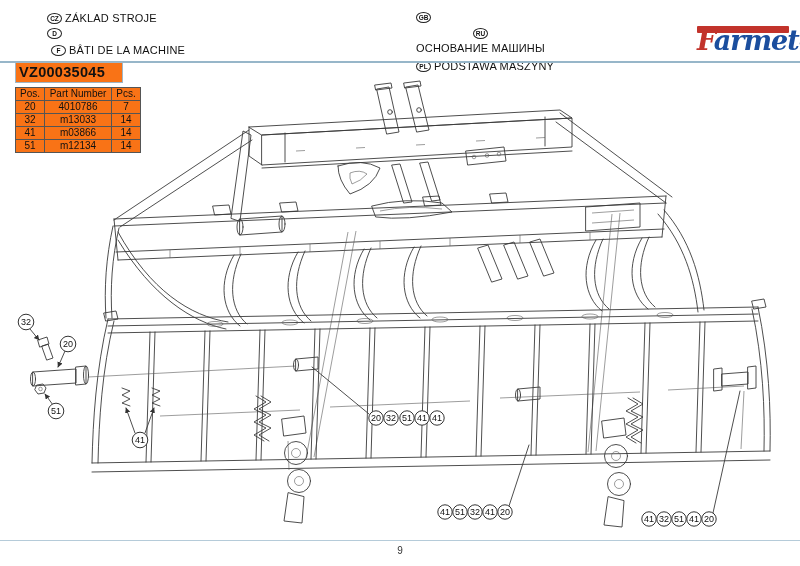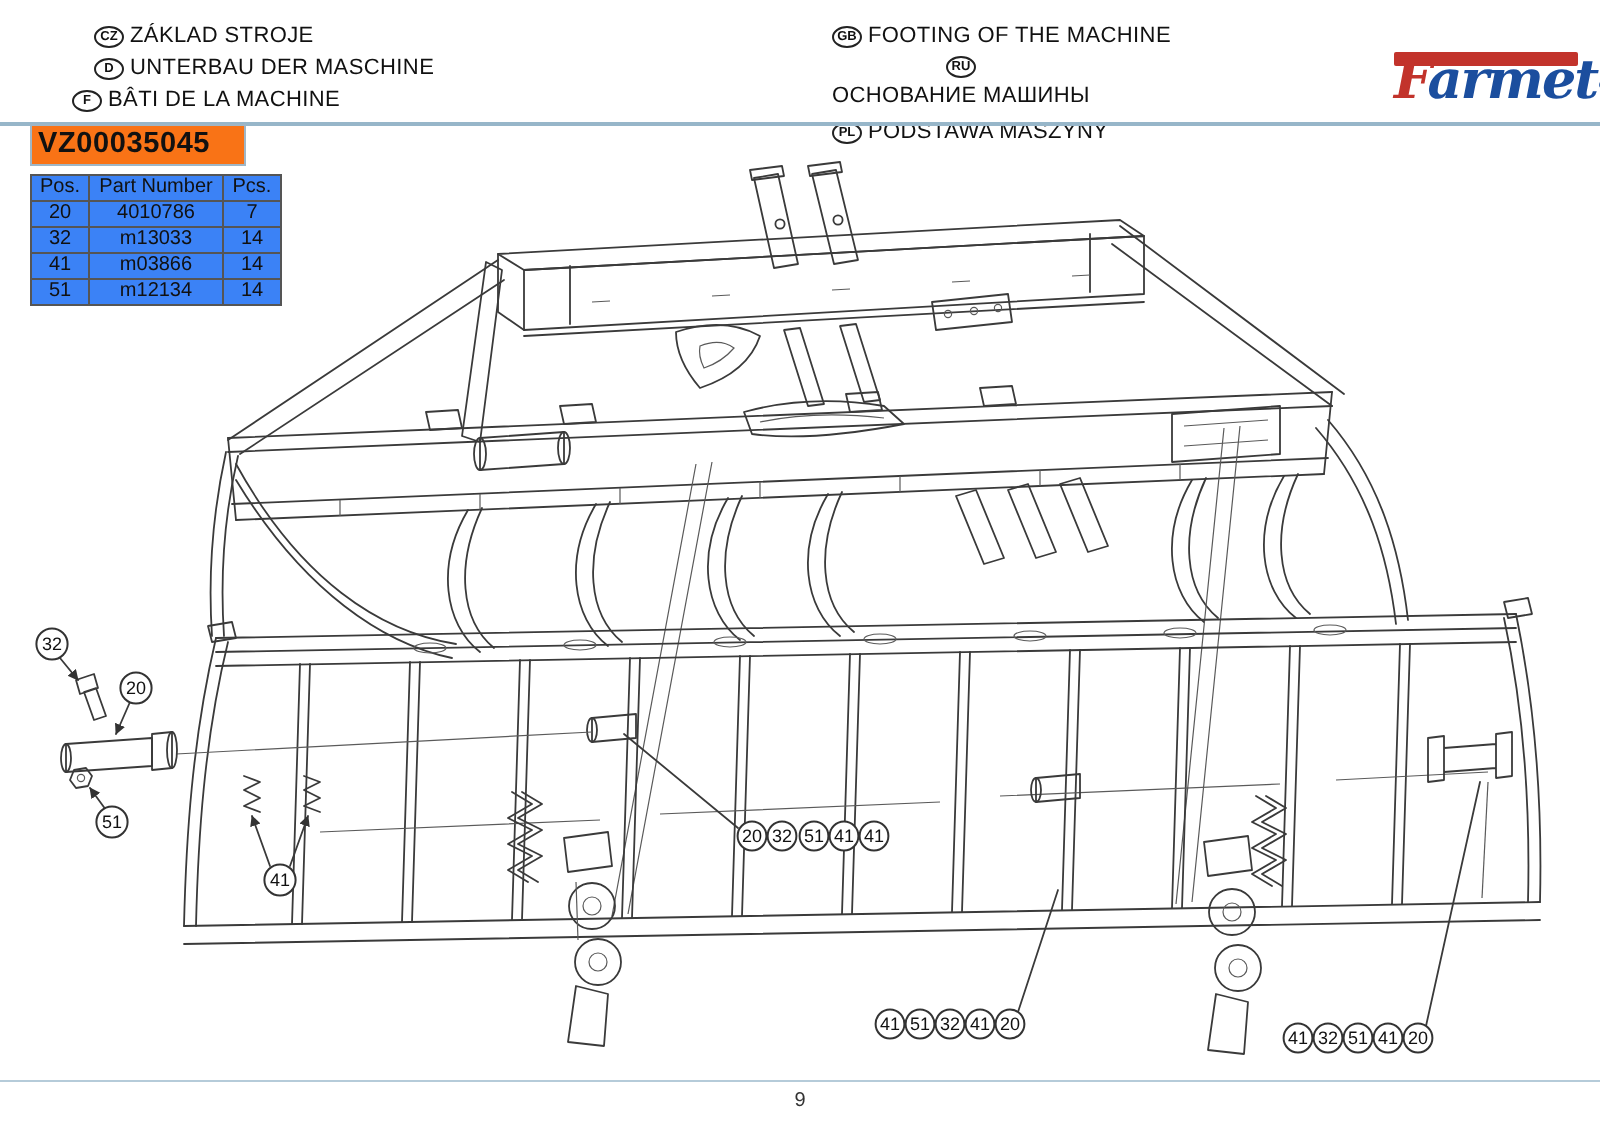--- a/index.html
+++ b/index.html
@@ -22,21 +22,21 @@
   }
   .logo-f{color:#C2332B;}
   .logo-reg{font-size:7px;vertical-align:4px;letter-spacing:0;color:#1B4E9E;}
   .rule-top{position:absolute;left:0;top:61px;width:800px;height:2px;background:#97B6C9;}
   .rule-bottom{position:absolute;left:0;top:540px;width:800px;height:1px;background:#B5CBD9;}
   .code-box{
     position:absolute;left:15px;top:62px;width:103px;height:19px;background:#f97316;
     border:1px solid #9FB6C6;font-size:14.5px;font-weight:bold;line-height:19px;
     padding-left:3px;letter-spacing:.3px;z-index:3;
   }
-  .parts-table{position:absolute;left:15px;top:87px;border-collapse:collapse;font-size:10px;z-index:3;background:#3b82f6;}
+  .parts-table{position:absolute;left:15px;top:87px;border-collapse:collapse;font-size:10px;z-index:3;background:#f97316;}
   .parts-table th,.parts-table td{border:1px solid #555;padding:0 3px;height:12px;line-height:12px;font-weight:normal;}
   .parts-table th{text-align:center;}
   .col-pos{width:22px;text-align:center;}
   .col-part{width:60px;text-align:center;}
   .col-pcs{width:22px;text-align:center;}
   .page-num{position:absolute;left:0;right:0;top:545px;text-align:center;font-size:10px;color:#333;}
   svg.diagram{position:absolute;left:0;top:0;z-index:1;}
   .ln{fill:none;stroke:#3A3A3A;stroke-width:0.9;stroke-linejoin:round;stroke-linecap:round;}
   .lnt{fill:none;stroke:#5a5a5a;stroke-width:0.6;}
   .balloon circle{fill:#fff;stroke:#333;stroke-width:1;}
@@ -44,29 +44,27 @@
 </style>
 </head>
 <body>
 
 <div class="lang-row" style="left:15px;top:12px;">
   <span class="badge">CZ</span>
   <span class="lang-title">ZÁKLAD STROJE</span>
 </div>
 <div class="lang-row" style="left:15px;top:28px;">
   <span class="badge">D</span>
-  <span class="lang-title">UNTERBAU DER MASCHINE</span>
-</div>
-<div class="lang-row" style="left:4px;top:44px;">
+</div>
+<div class="lang-row" style="left:19px;top:44px;">
   <span class="badge">F</span>
   <span class="lang-title">BÂTI DE LA MACHINE</span>
 </div>
 <div class="lang-row" style="left:384px;top:12px;">
   <span class="badge">GB</span>
-  <span class="lang-title">FOOTING OF THE MACHINE</span>
 </div>
 <div class="lang-row" style="left:384px;top:28px;flex-direction:column;">
   <span class="badge">RU</span>
   <span class="lang-title">ОСНОВАНИЕ МАШИНЫ</span>
 </div>
 <div class="lang-row" style="left:384px;top:44px;margin-top:16px;">
   <span class="badge">PL</span>
   <span class="lang-title">PODSTAWA MASZYNY</span>
 </div>
 

